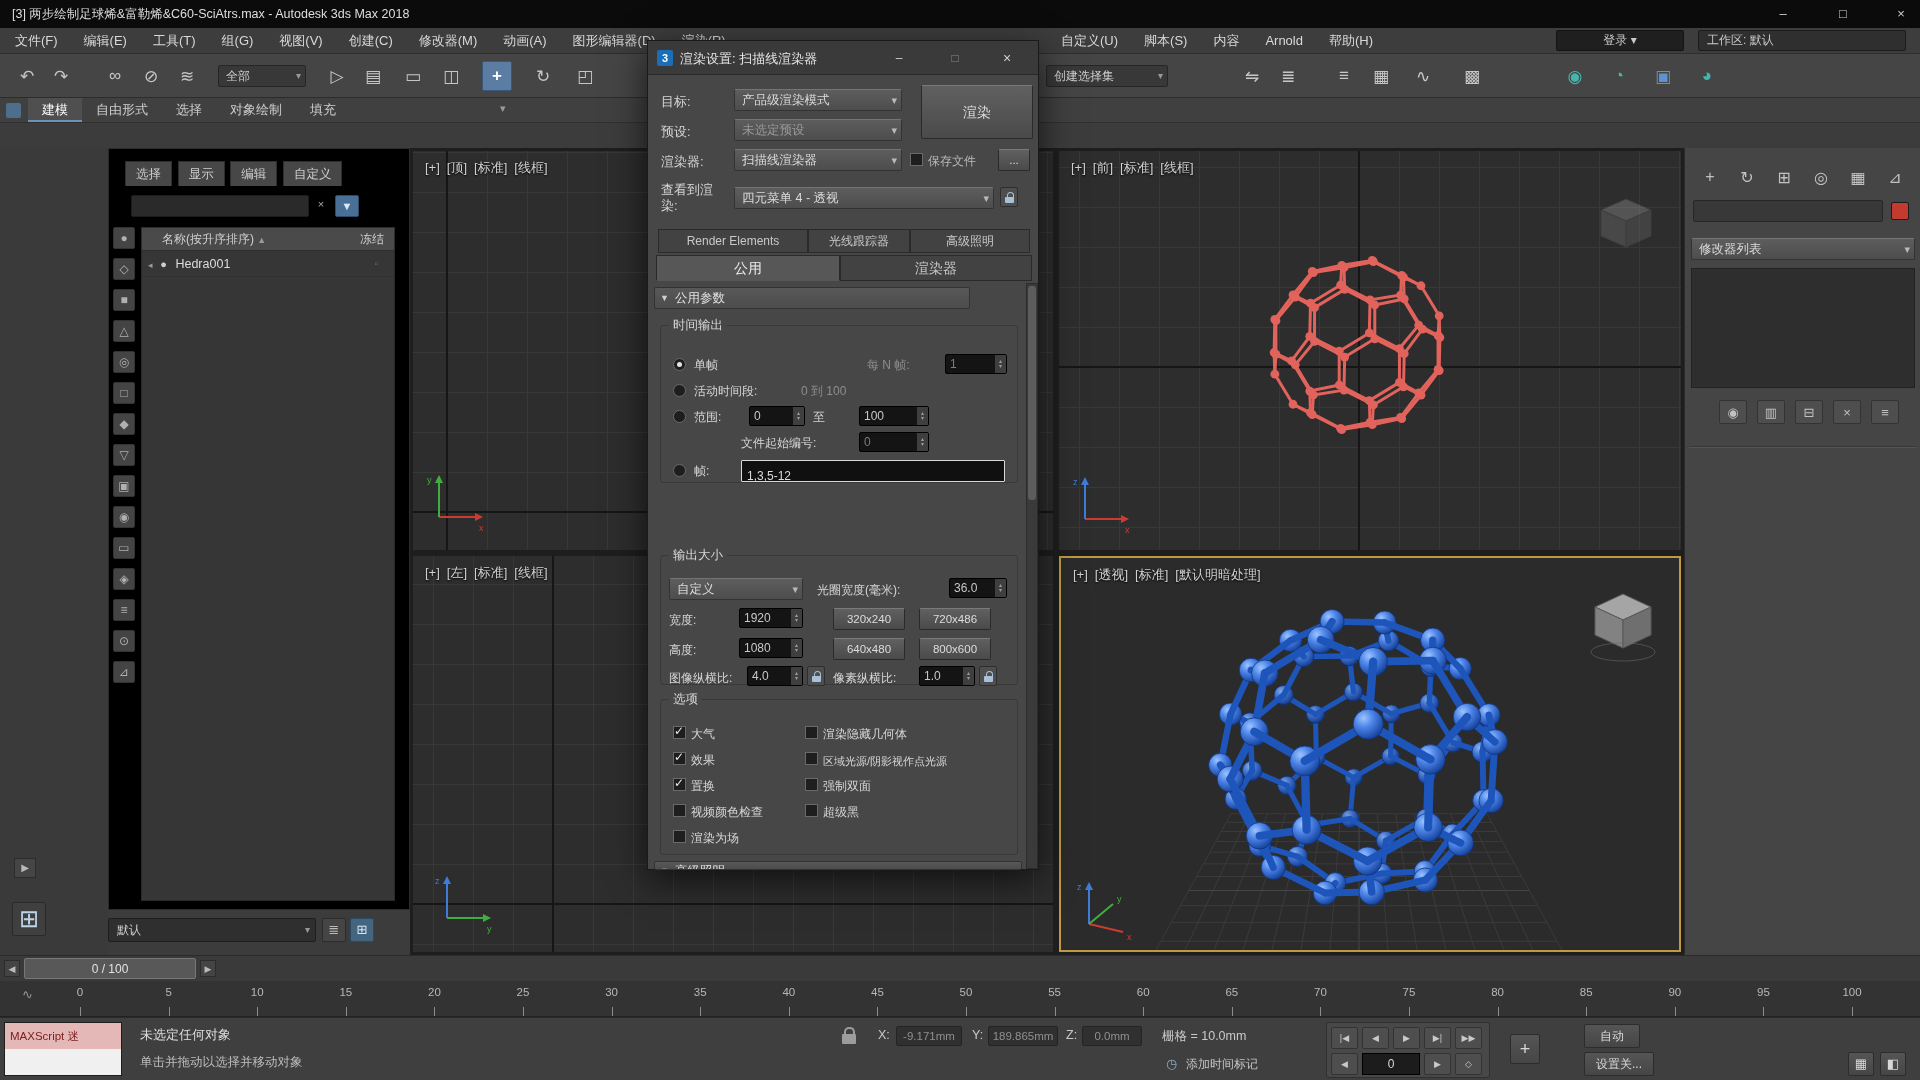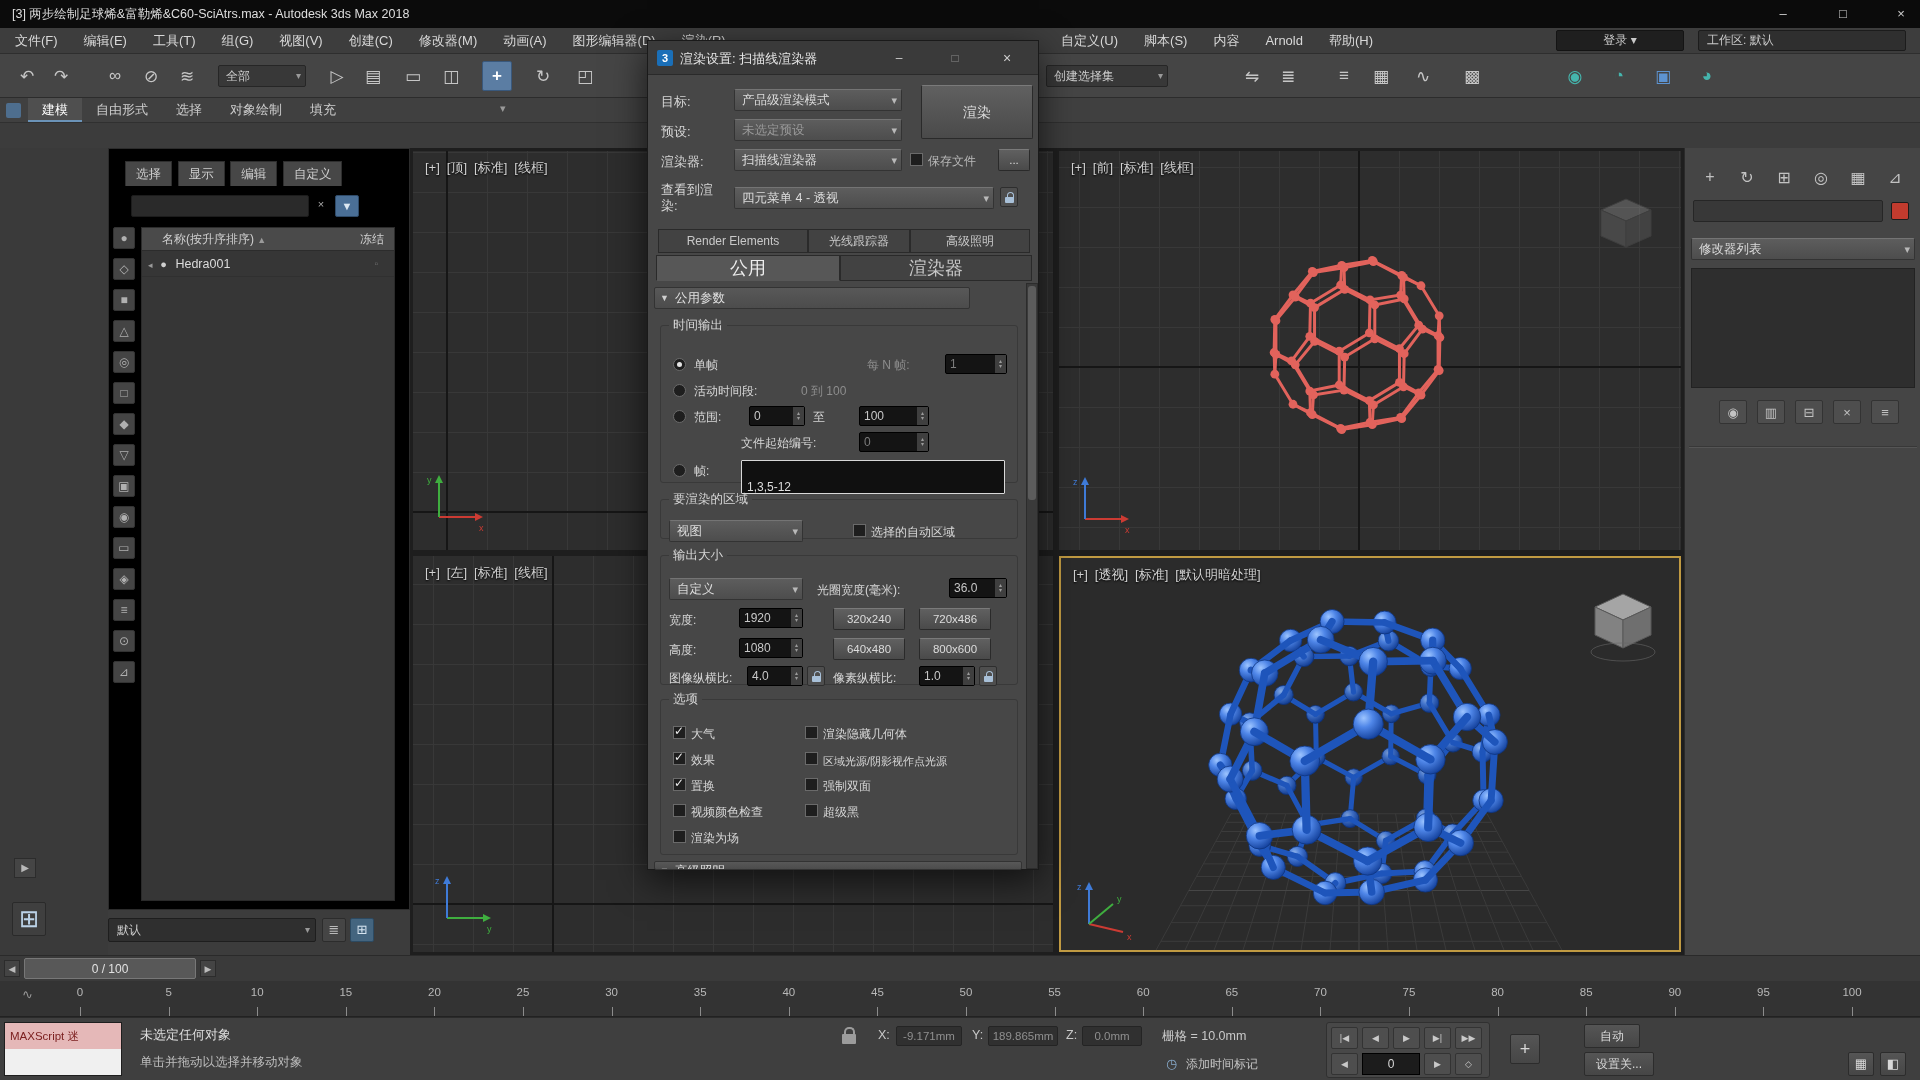--- a/index.html
+++ b/index.html
@@ -86,38 +86,38 @@
   .dlg-label{position:absolute;color:#d6d6d6;font-size:13px;white-space:nowrap;}
   .small{font-size:12px;}
   .gray{color:#8d8d8d;}
   .ddl{position:absolute;height:22px;background:linear-gradient(#5d5d5d,#4d4d4d);border:1px solid #333;border-top-color:#747474;
        border-radius:2px;color:#dcdcdc;font-size:12.5px;line-height:20px;padding:0 20px 0 7px;white-space:nowrap;overflow:hidden;}
   .ddl::after{content:"▾";position:absolute;right:4px;top:0;color:#b9b9b9;font-size:11px;}
   .ddl.dim{color:#9a9a9a;}
   .pbtn{position:absolute;background:linear-gradient(#606060,#4a4a4a);border:1px solid #2a2a2a;border-top:1px solid #7a7a7a;
        color:#ddd;font-size:11.5px;text-align:center;border-radius:2px;}
   .dtab{position:absolute;background:#424242;border:1px solid #2a2a2a;color:#c9c9c9;font-size:12px;text-align:center;height:24px;line-height:22px;}
-  .dtab.big{height:26px;line-height:24px;font-size:18px;}
+  .dtab.big{height:26px;line-height:24px;font-size:14px;}
   .dtab.active{background:#575757;color:#ededed;border-bottom-color:#575757;}
   .rollout{position:absolute;height:22px;background:linear-gradient(#585858,#4c4c4c);border:1px solid #333;border-radius:2px;
        color:#e2e2e2;font-size:12.5px;line-height:20px;padding-left:20px;}
   .rollout::before{content:"▼";position:absolute;left:5px;top:0;font-size:9px;color:#cfcfcf;}
   .grp{position:absolute;margin:0;padding:0;border:1px solid #393939;border-radius:3px;}
   .grp legend{padding:0 4px;margin-left:8px;font-size:12.5px;color:#d8d8d8;}
   .radio{position:absolute;width:13px;height:13px;border-radius:50%;background:#1e1e1e;border:1px solid #6a6a6a;}
   .radio.sel::after{content:"";display:block;width:5px;height:5px;border-radius:50%;background:#e4e4e4;margin:3px;}
   .chk{position:absolute;width:13px;height:13px;background:#1e1e1e;border:1px solid #6a6a6a;}
   .chk.on::after{content:"✓";position:absolute;top:-3px;left:0px;color:#eee;font-size:12px;}
   .spin{position:absolute;height:20px;display:flex;background:#141414;border:1px solid #000;border-radius:2px;}
   .spin-val{flex:1;color:#c8c8c8;font-size:12px;padding:2px 4px;white-space:nowrap;overflow:hidden;}
   .spin.gray .spin-val{color:#7d7d7d;}
   .spin-ar{width:11px;background:#3f3f3f;display:flex;flex-direction:column;align-items:center;justify-content:center;
        color:#9a9a9a;font-size:6px;line-height:5px;}
   .txtfld{position:absolute;background:#101010;border:1px solid #d8d8d8;color:#dcdcdc;font-size:12px;line-height:20px;
-       padding:16px 5px;border-radius:1px;white-space:nowrap;}
+       padding:5px 5px;border-radius:1px;white-space:nowrap;}
   .lockbtn{position:absolute;width:18px;height:20px;background:#4e4e4e;border:1px solid #2e2e2e;border-radius:2px;}
   .lockbtn::after{content:"";position:absolute;left:4px;top:9px;width:9px;height:6px;background:#a8c0d8;border-radius:1px;}
   .lockbtn::before{content:"";position:absolute;left:6px;top:4px;width:5px;height:5px;border:1.5px solid #a8c0d8;border-bottom:none;
        border-radius:4px 4px 0 0;}
   .sep{position:absolute;height:1px;background:#383838;box-shadow:0 1px 0 #555;}
 </style>
 </head>
 <body>
 
 <div id="app">
@@ -855,26 +855,20 @@
           <span class="spin-ar">
             <i>▴</i>
             <i>▾</i>
           </span>
         </div>
       <span class="radio" style="left:12px;top:130px;"></span>
       <span class="dlg-label small" style="left:33px;top:129px;">帧:</span>
       <div class="txtfld" style="left:80px;top:126px;width:264px;height:22px;">1,3,5-12</div>
     </fieldset>
 
-    <fieldset class="grp" style="left:12px;top:450px;width:358px;height:48px;">
-      <legend>要渲染的区域</legend>
-      <div class="ddl" style="left:8px;top:12px;width:134px;"><span>视图</span></div>
-      <span class="chk" style="left:192px;top:16px;"></span>
-      <span class="dlg-label small" style="left:210px;top:16px;">选择的自动区域</span>
-    </fieldset>
 
     <fieldset class="grp" style="left:12px;top:506px;width:358px;height:138px;">
       <legend>输出大小</legend>
       <div class="ddl" style="left:8px;top:14px;width:134px;"><span>自定义</span></div>
       <span class="dlg-label small" style="left:156px;top:18px;">光圈宽度(毫米):</span>
       <div class="spin" style="left:288px;top:14px;width:58px;">
           <span class="spin-val">36.0</span>
           <span class="spin-ar">
             <i>▴</i>
             <i>▾</i>

